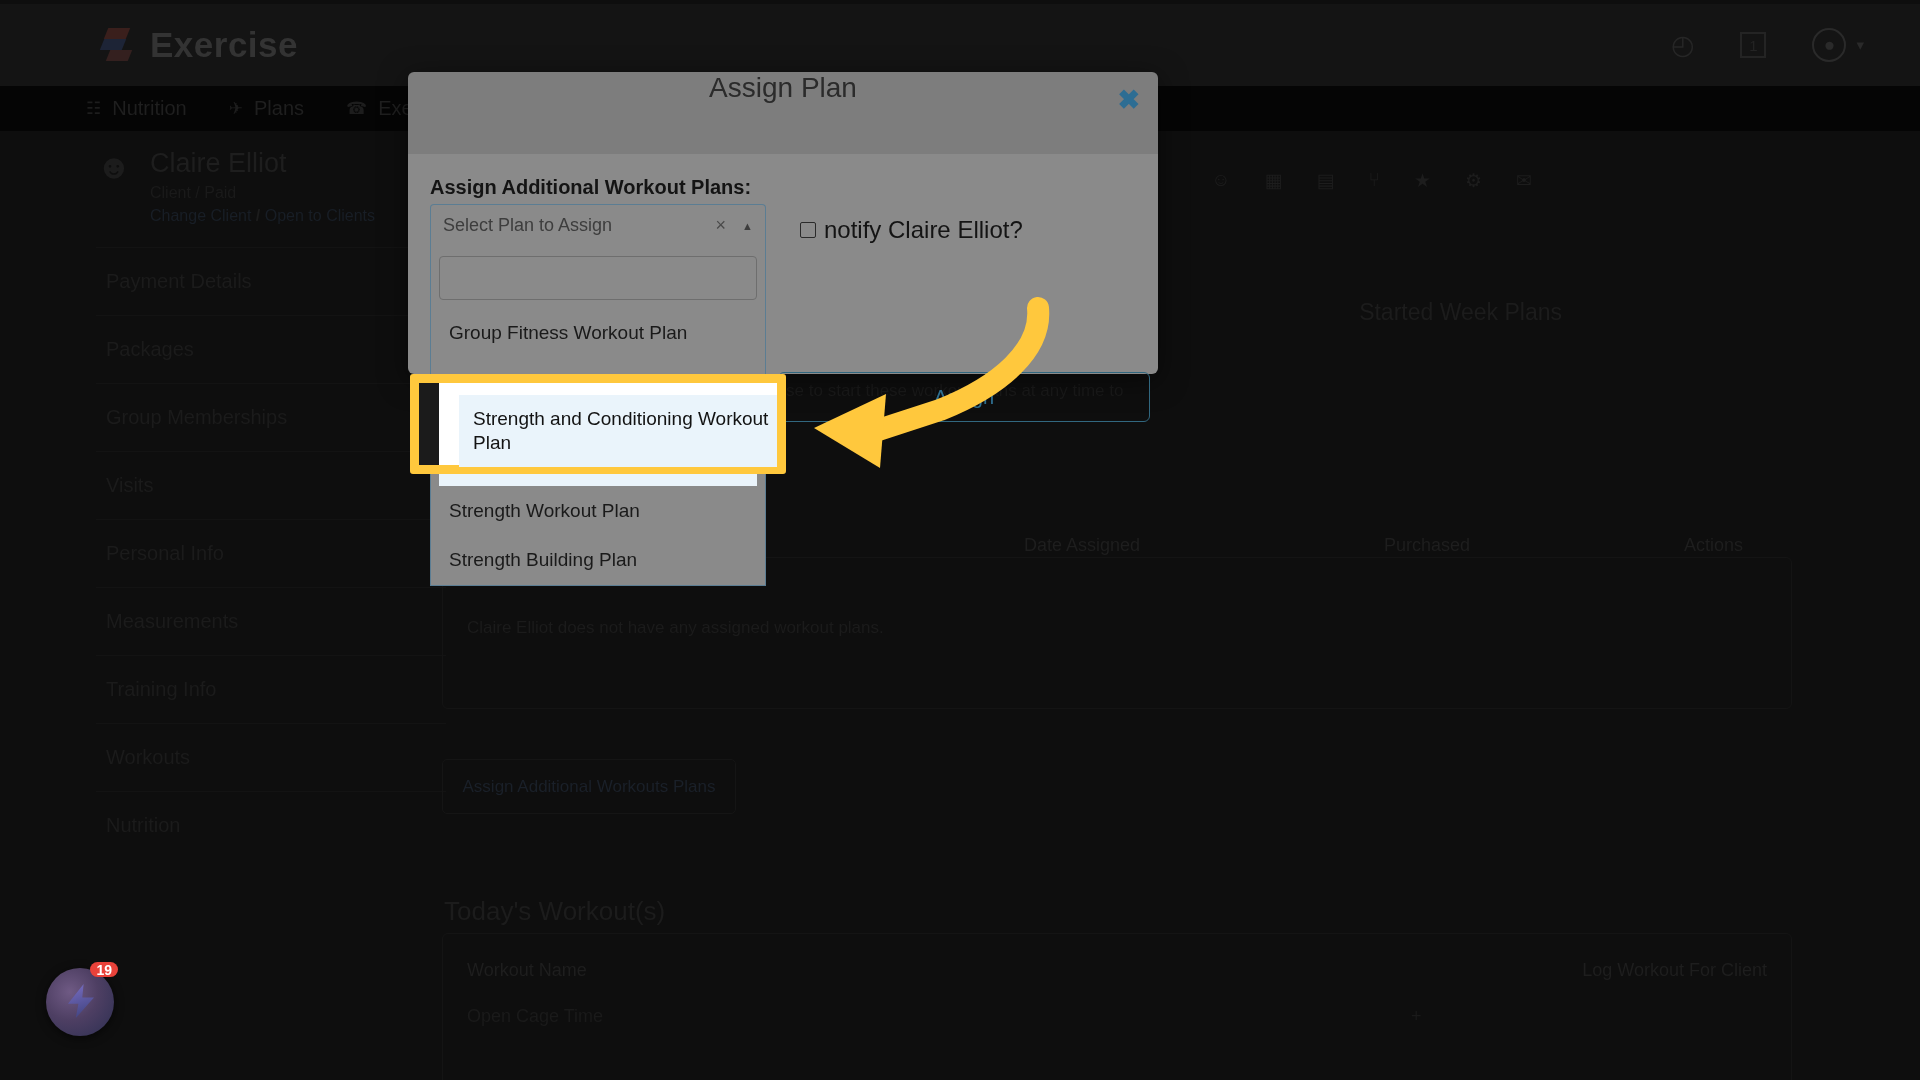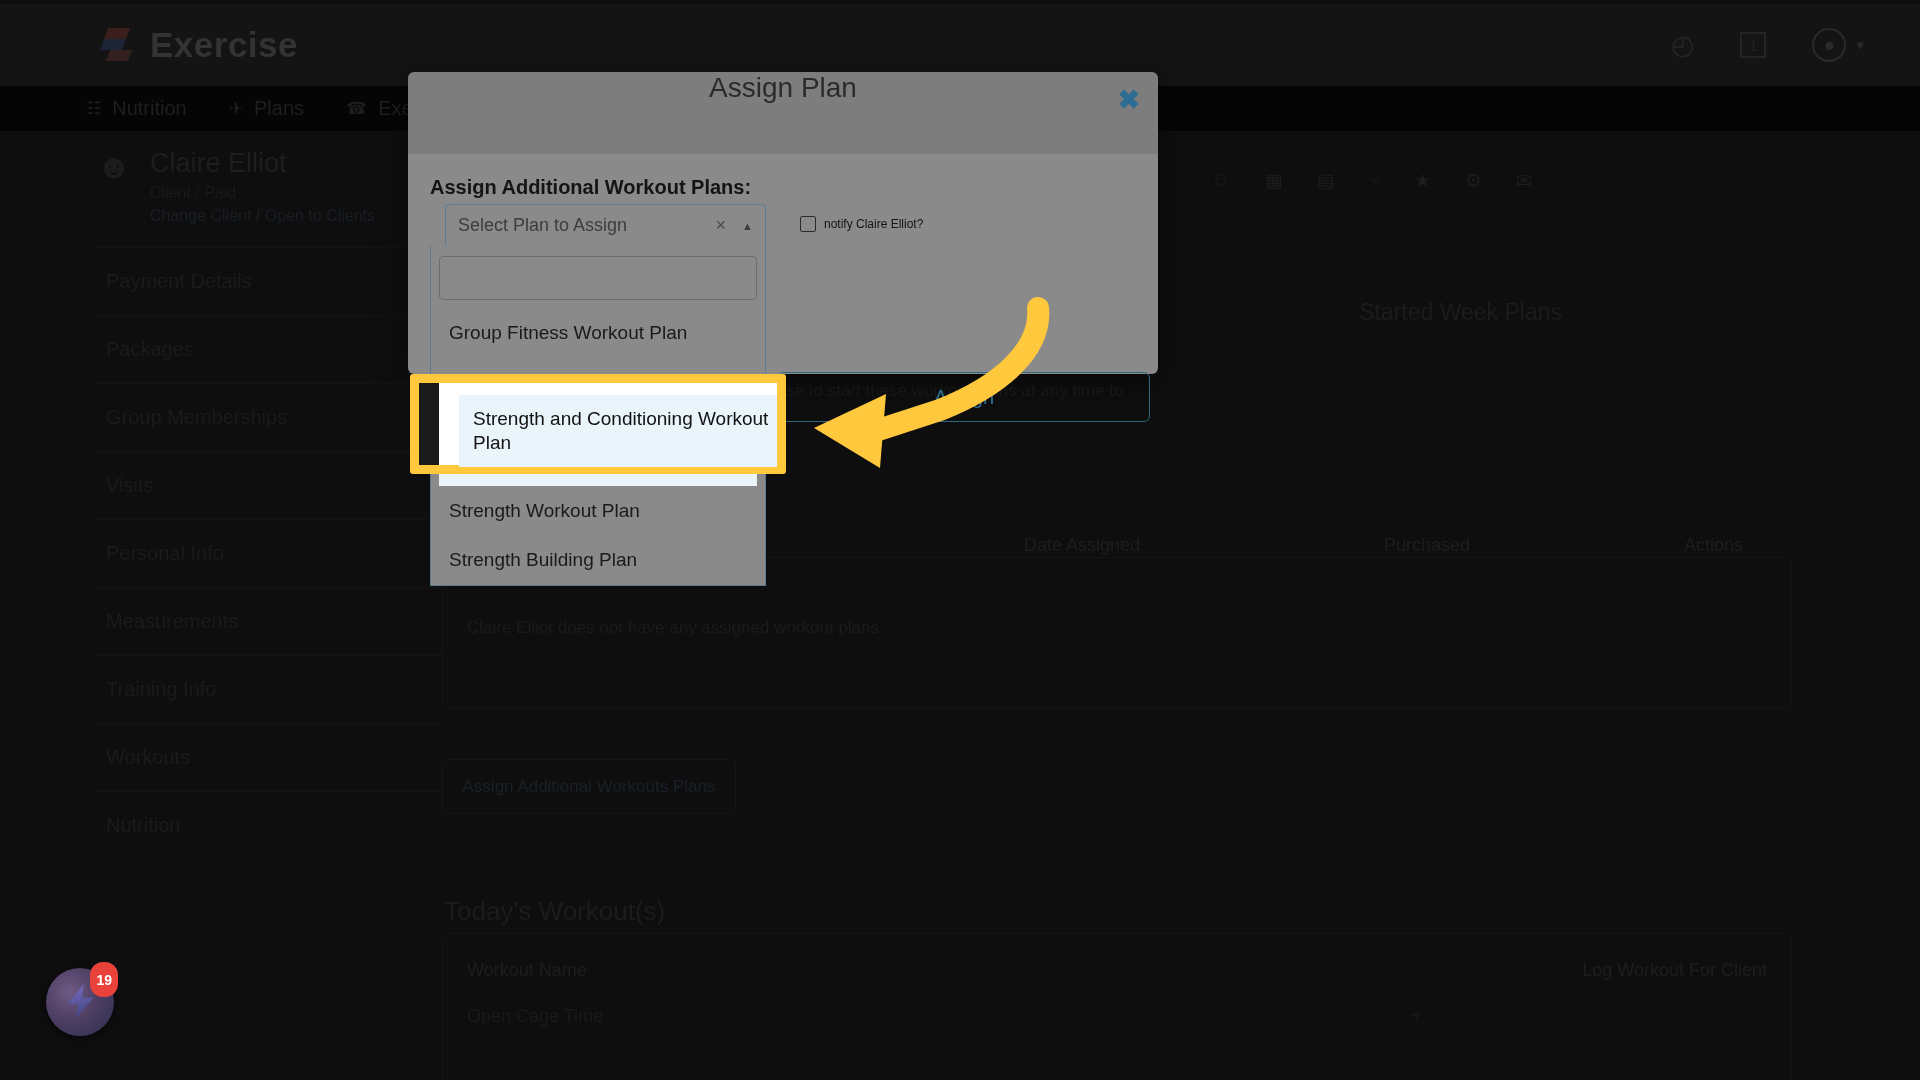--- a/index.html
+++ b/index.html
@@ -81,49 +81,49 @@
   .today-th2 { position:absolute; right: 24px; top: 26px; font-size:18px; color:#1e1e1e; }
   .today-row { position:absolute; left: 24px; top: 72px; font-size:18px; color:#1a1a1a; }
   .today-plus { position:absolute; left: 968px; top: 72px; font-size:18px; color:#1a1a1a; }
 
   
   .bubble { position:absolute; left:46px; bottom:44px; width:68px; height:68px; border-radius:50%;
             background: radial-gradient(circle at 35% 35%, #6f5a84 0%, #4e3f63 45%, #2c2f52 100%);
             box-shadow: 0 2px 10px rgba(0,0,0,.6); }
   .bubble::after { content:""; position:absolute; left:22px; top:16px; width:26px; height:34px;
             background: linear-gradient(160deg,#7b6fc4,#3a3f7a); clip-path: polygon(60% 0,0 58%,40% 58%,30% 100%,100% 40%,55% 40%); }
-  .bubble-badge { position:absolute; right:-4px; top:-6px; min-width:26px; height:35px; border-radius:13px;
+  .bubble-badge { position:absolute; right:-4px; top:-6px; min-width:26px; height:15px; border-radius:13px;
             background:#e8423a; color:#fff; font-size:14px; display:flex; align-items:center;
             justify-content:center; padding:0 6px; font-weight:bold; }
 
   
   .modal { position:absolute; left:408px; top:72px; width:750px; border-radius:6px;
            box-shadow: 0 6px 28px rgba(0,0,0,.5); overflow:visible; }
   .modal-head { height:82px; background:#7d7d7d; border-radius:6px 6px 0 0; position:relative;
                 display:flex; align-items:flex-start; justify-content:center; }
   .modal-title { font-size:28px; color:#2b2b2b; font-weight:normal; }
   .modal-close { position:absolute; right:18px; top:12px; color:#2d6d93; font-size:27px; font-weight:bold; cursor:pointer;}
   .modal-body { background:#8a8a8a; min-height:220px; border-radius:0 0 6px 6px; position:relative; padding:22px 22px 30px 22px; }
   .body-label { font-size:20px; font-weight:bold; color:#141414; margin-bottom:28px; }
 
   .select-wrap { position:absolute; left:22px; top:50px; width:336px; z-index:30; }
   .select-top { height:42px; border:1px solid #5b7d93; border-bottom:none; border-radius:4px 4px 0 0;
-                background:#8a8a8a; display:flex; align-items:center; padding:0 12px;margin-left:15px; }
+                background:#8a8a8a; display:flex; align-items:center; padding:0 12px; }
   .select-text { font-size:18px; color:#3d3d3d; flex:1; }
   .select-x { font-size:18px; color:#4a4a4a; margin-right:16px; }
   .select-caret { font-size:11px; color:#3d3d3d; }
   .select-panel { border:1px solid #5b7d93; border-top:none; background:#8a8a8a; padding:10px 8px 0 8px; }
   .select-search { height:44px; border:1px solid #6e6e6e; border-radius:4px; background:#8a8a8a; }
   .opt-list { padding-top: 8px; }
   .opt { font-size:19px; color:#1a1a1a; padding:13px 10px; line-height:1.25; }
   .opt.hl { background:#eaf4fb; }
 
   .chk-row { position:absolute; left:392px; top:62px; display:flex; align-items:center; gap:8px; }
   .chk-box { width:16px; height:16px; border:1px solid #2a2a2a; background:#8a8a8a; border-radius:2px; }
-  .chk-label { font-size:12px; color:#141414; }
+  .chk-label { font-size:24px; color:#141414; }
 
   .assign-cta { position:absolute; left:370px; top:218px; width:372px; height:50px;
                 border:1px solid #31677f; border-radius:6px; display:flex; align-items:center;
                 justify-content:center; font-size:20px; color:#2f6f90; }
 
   
   .hl-box { position:absolute; left:410px; top:374px; width:376px; height:100px;
             border:9px solid #ffc83d; border-radius:3px; background:#1b1b1b; z-index:60; }
   .hl-inner { position:absolute; left:20px; top:0; right:0; bottom:0; background:#fff; }
   .hl-opt { position:absolute; left:34px; top:24px; width:300px; font-size:19px; color:#131313; line-height:1.25; }

